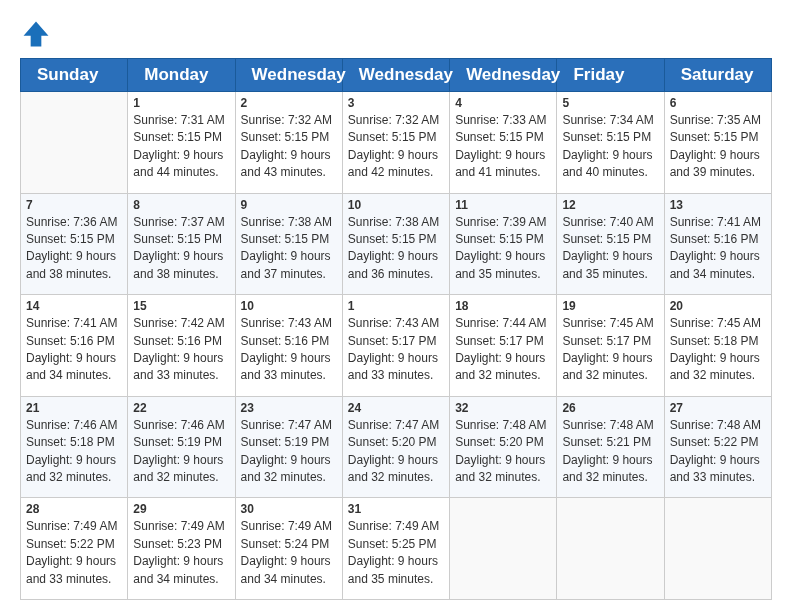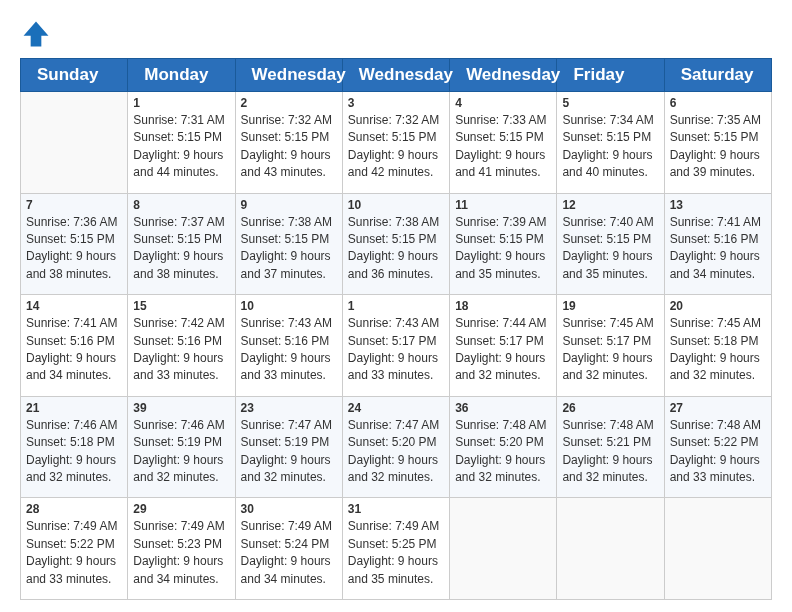--- a/index.html
+++ b/index.html
@@ -214,33 +214,33 @@
             <span class="day-num">20</span>
 <div class="day-info">Sunrise: 7:45 AM<br>Sunset: 5:18 PM<br>Daylight: 9 hours and 32 minutes.</div>
           </td>
         </tr>
         <tr>
           <td>
             <span class="day-num">21</span>
 <div class="day-info">Sunrise: 7:46 AM<br>Sunset: 5:18 PM<br>Daylight: 9 hours and 32 minutes.</div>
           </td>
           <td>
-            <span class="day-num">39</span>
+            <span class="day-num">22</span>
 <div class="day-info">Sunrise: 7:46 AM<br>Sunset: 5:19 PM<br>Daylight: 9 hours and 32 minutes.</div>
           </td>
           <td>
             <span class="day-num">23</span>
 <div class="day-info">Sunrise: 7:47 AM<br>Sunset: 5:19 PM<br>Daylight: 9 hours and 32 minutes.</div>
           </td>
           <td>
             <span class="day-num">24</span>
 <div class="day-info">Sunrise: 7:47 AM<br>Sunset: 5:20 PM<br>Daylight: 9 hours and 32 minutes.</div>
           </td>
           <td>
-            <span class="day-num">36</span>
+            <span class="day-num">32</span>
 <div class="day-info">Sunrise: 7:48 AM<br>Sunset: 5:20 PM<br>Daylight: 9 hours and 32 minutes.</div>
           </td>
           <td>
             <span class="day-num">26</span>
 <div class="day-info">Sunrise: 7:48 AM<br>Sunset: 5:21 PM<br>Daylight: 9 hours and 32 minutes.</div>
           </td>
           <td>
             <span class="day-num">27</span>
 <div class="day-info">Sunrise: 7:48 AM<br>Sunset: 5:22 PM<br>Daylight: 9 hours and 33 minutes.</div>
           </td>

